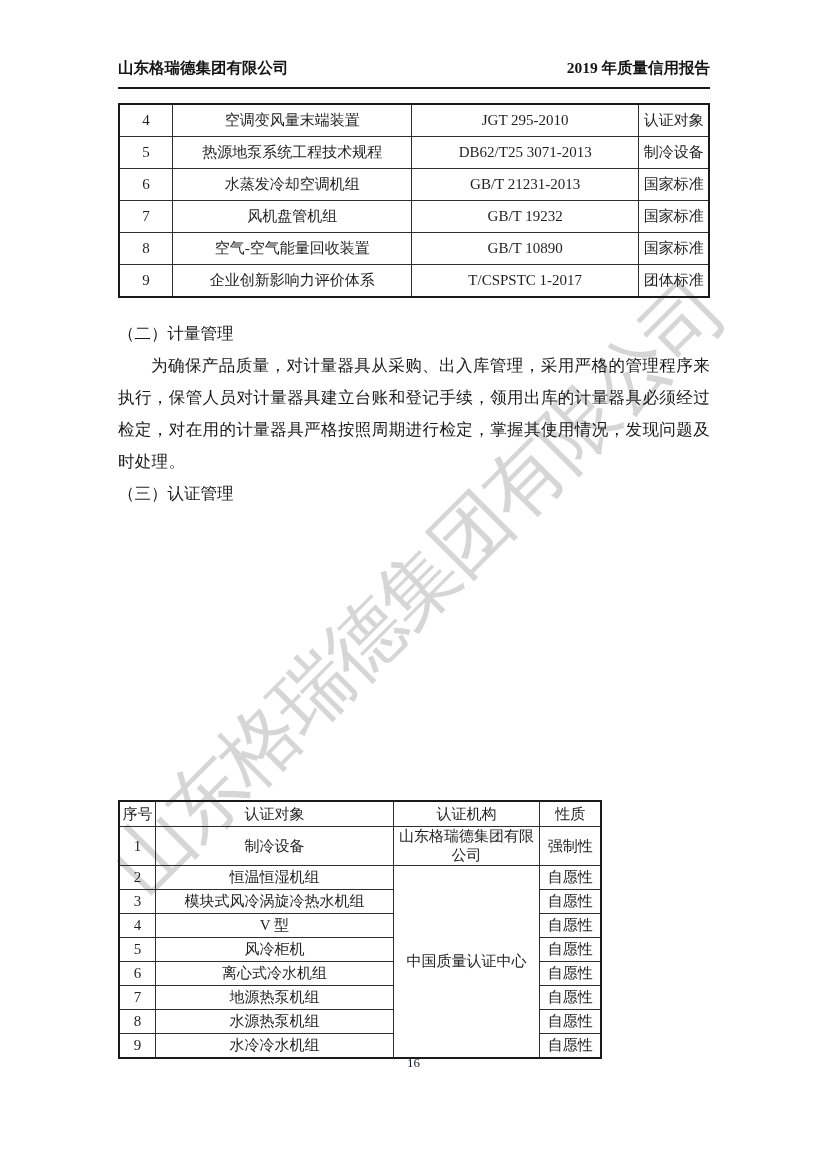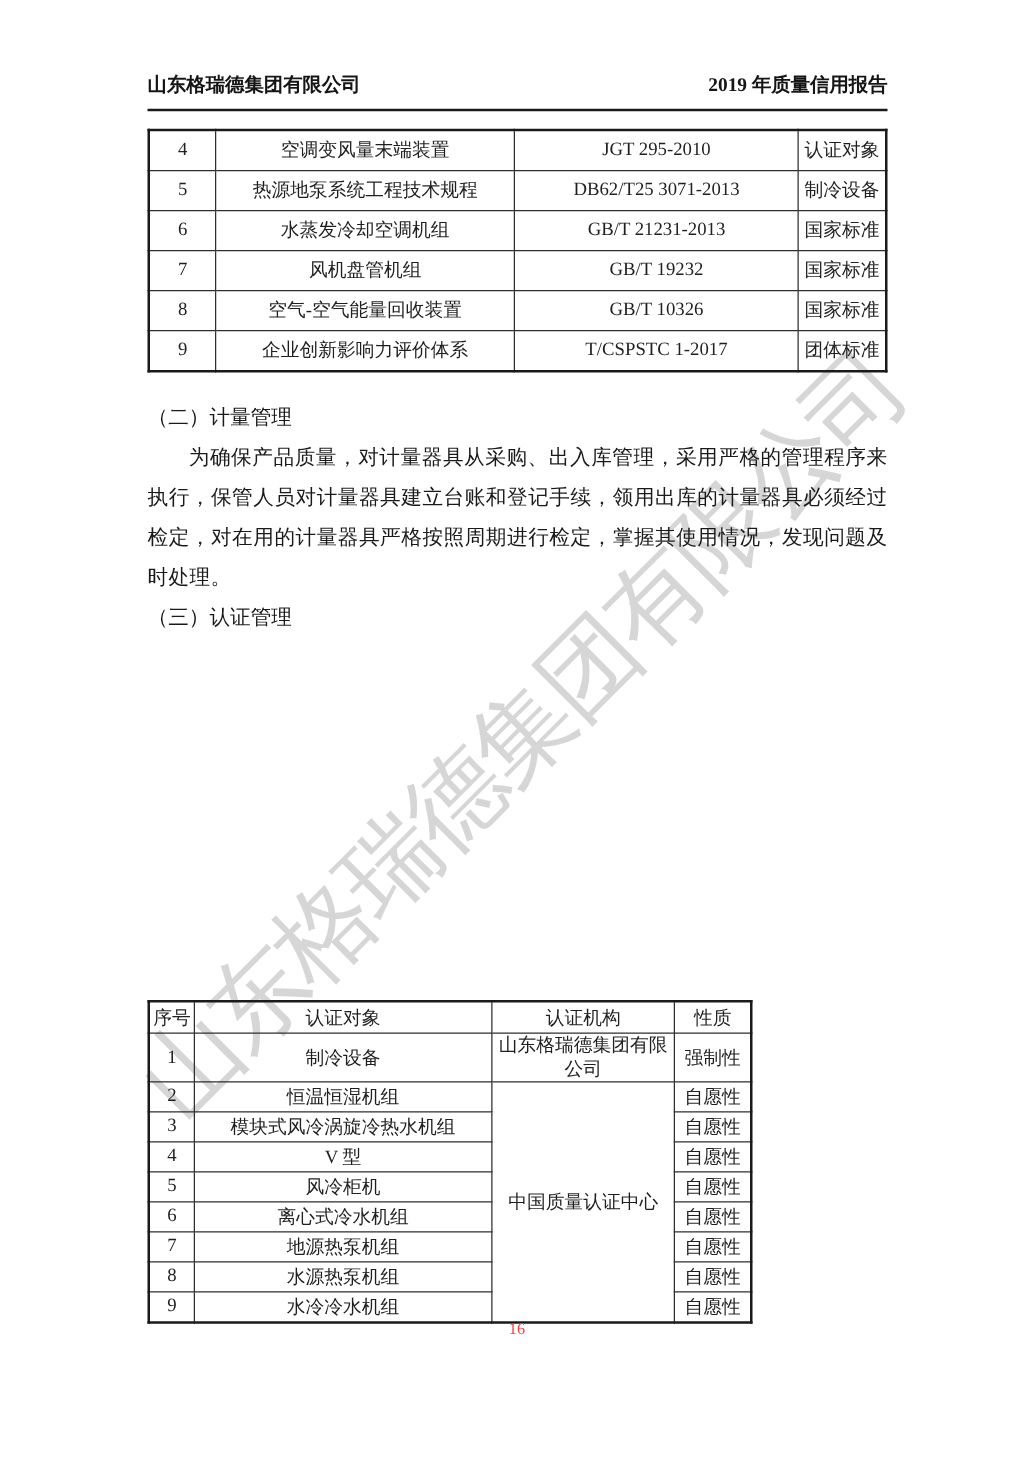--- a/index.html
+++ b/index.html
@@ -87,21 +87,21 @@
     text-align:justify;
     text-indent:2em;
     letter-spacing:0.3px;
   }
   
   .page-number {
     position:absolute;
     left:0; width:100%; top:1055px;
     text-align:center;
     font-size:13px;
-    color:#ef4444;
+    color:#0f172a;
     z-index:1;
   }
 </style>
 </head>
 <body>
 
 <div class="page">
 
   <div class="watermark">山东格瑞德集团有限公司</div>
 
@@ -139,21 +139,21 @@
       </tr>
       <tr>
         <td>7</td>
         <td>风机盘管机组</td>
         <td>GB/T 19232</td>
         <td>国家标准</td>
       </tr>
       <tr>
         <td>8</td>
         <td>空气-空气能量回收装置</td>
-        <td>GB/T 10326</td>
+        <td>GB/T 10890</td>
         <td>国家标准</td>
       </tr>
       <tr>
         <td>9</td>
         <td>企业创新影响力评价体系</td>
         <td>T/CSPSTC 1-2017</td>
         <td>团体标准</td>
       </tr>
     </tbody>
   </table>

